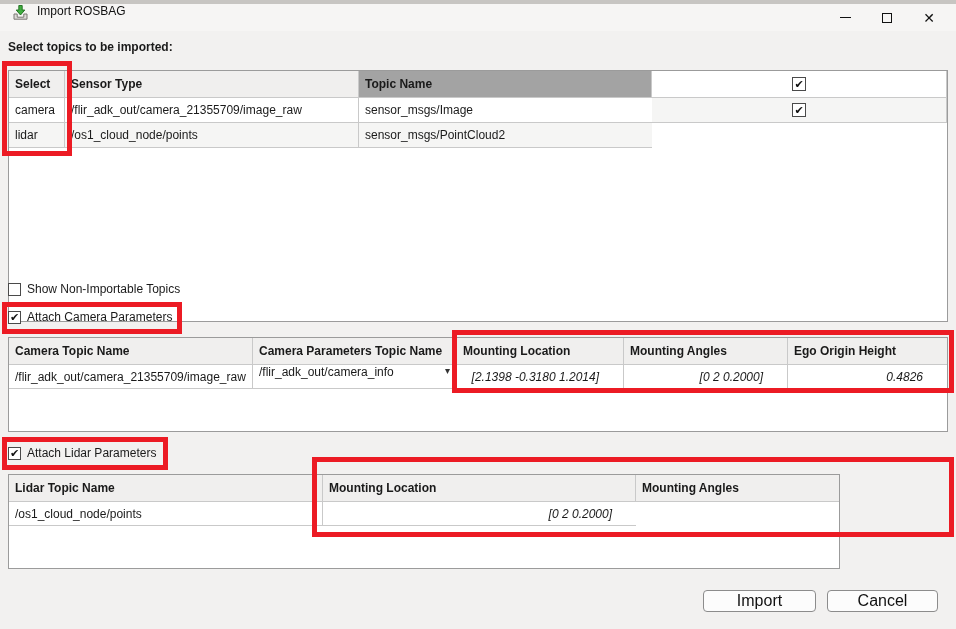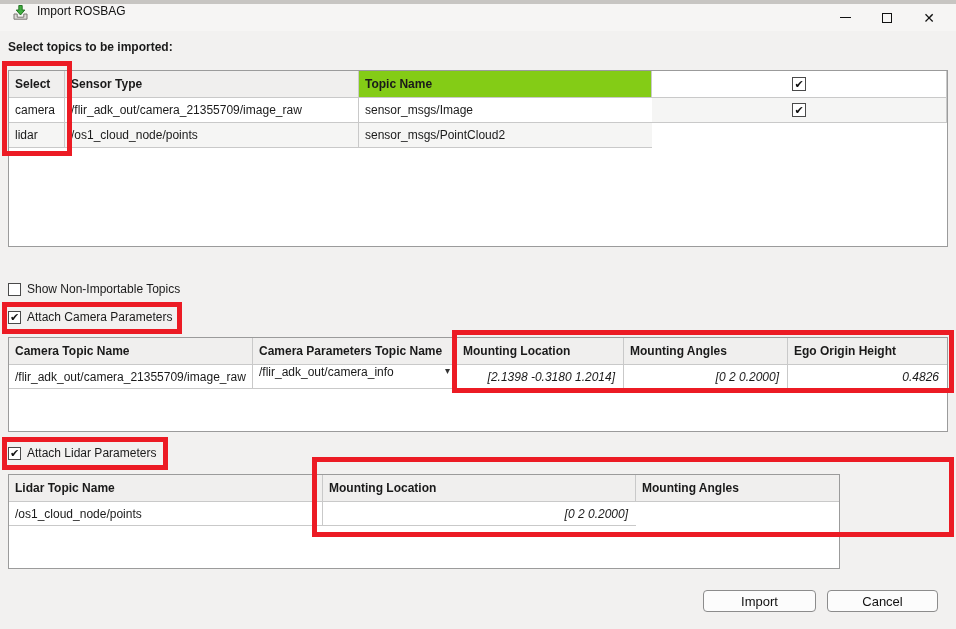--- a/index.html
+++ b/index.html
@@ -23,26 +23,26 @@
 
   
   .instruction{position:absolute;left:8px;top:36px;font-weight:bold;font-size:12px;}
 
   
   .tbl{position:absolute;background:#ffffff;border:1px solid #9b9b9b;display:grid;}
   .cell{border-right:1px solid #c9c9c9;border-bottom:1px solid #c9c9c9;display:flex;align-items:center;
         padding:0 6px;overflow:hidden;white-space:nowrap;}
   .cell.last{border-right:none;}
   .hcell{background:#f0efee;font-weight:bold;}
-  .num{font-style:italic;justify-content:flex-end;padding-right:8px;}
+  .num{font-style:italic;justify-content:flex-end;padding-right:24px;}
   .filler{grid-column:1 / -1;background:#ffffff;border:none;}
   .stripe{background:#f5f5f4;}
 
   
-  .topics-table{left:8px;top:66px;width:940px;height:177px;
+  .topics-table{left:8px;top:66px;width:940px;height:252px;
       grid-template-columns:56px 294px 293px 1fr;
       grid-template-rows:27px 25px 25px 1fr;}
   .sel-cell{justify-content:center;padding:0;}
 
   
   .camera-table{left:8px;top:333px;width:940px;height:95px;
       grid-template-columns:244px 204px 167px 164px 1fr;
       grid-template-rows:27px 24px 1fr;}
 
   
@@ -58,21 +58,21 @@
   .chk-show{left:8px;top:277px;}
   .chk-camera{left:8px;top:305px;}
   .chk-lidar{left:8px;top:441px;}
 
   
   .dd-cell{display:flex;align-items:flex-start;justify-content:space-between;}
   .dd-arrow{font-size:10px;color:#333;margin-left:4px;}
 
   
   .btn{position:absolute;height:22px;background:#fcfcfc;border:1px solid #8c8c8c;border-radius:4px;
-       display:flex;align-items:center;justify-content:center;font-size:13px;color:#111;cursor:default;}
+       display:flex;align-items:center;justify-content:center;font-size:16px;color:#111;cursor:default;}
   .btn-import{left:703px;top:586px;width:113px;}
   .btn-cancel{left:827px;top:586px;width:111px;}
 
   
   .red-box{position:absolute;border:5px solid #ec1b24;pointer-events:none;z-index:50;}
   .rb-select{left:2px;top:57px;width:70px;height:95px;}
   .rb-attach-camera{left:2px;top:298px;width:180px;height:32px;}
   .rb-camera-cols{left:452px;top:326px;width:502px;height:63px;}
   .rb-attach-lidar{left:2px;top:433px;width:166px;height:33px;}
   .rb-lidar-cols{left:312px;top:453px;width:642px;height:80px;}
@@ -104,21 +104,21 @@
           <span class="glyph-close">✕</span>
         </div>
       </div>
     </div>
 
     <div class="instruction">Select topics to be imported:</div>
 
     <div class="tbl topics-table">
       <div class="cell hcell sel-cell" style="justify-content: flex-start; padding-left: 6px; background: rgb(240, 239, 238);">Select</div>
       <div class="cell hcell" style="background: rgb(240, 239, 238);">Sensor Type</div>
-      <div class="cell hcell" style="background: #84cc16;">Topic Name</div>
+      <div class="cell hcell" style="background: #a3a3a3;">Topic Name</div>
 
       <div class="cell sel-cell">
         <span class="chk-box">
           <span>✔</span>
         </span>
       </div>
       <div class="cell">camera</div>
       <div class="cell">/flir_adk_out/camera_21355709/image_raw</div>
       <div class="cell last">sensor_msgs/Image</div>
 

